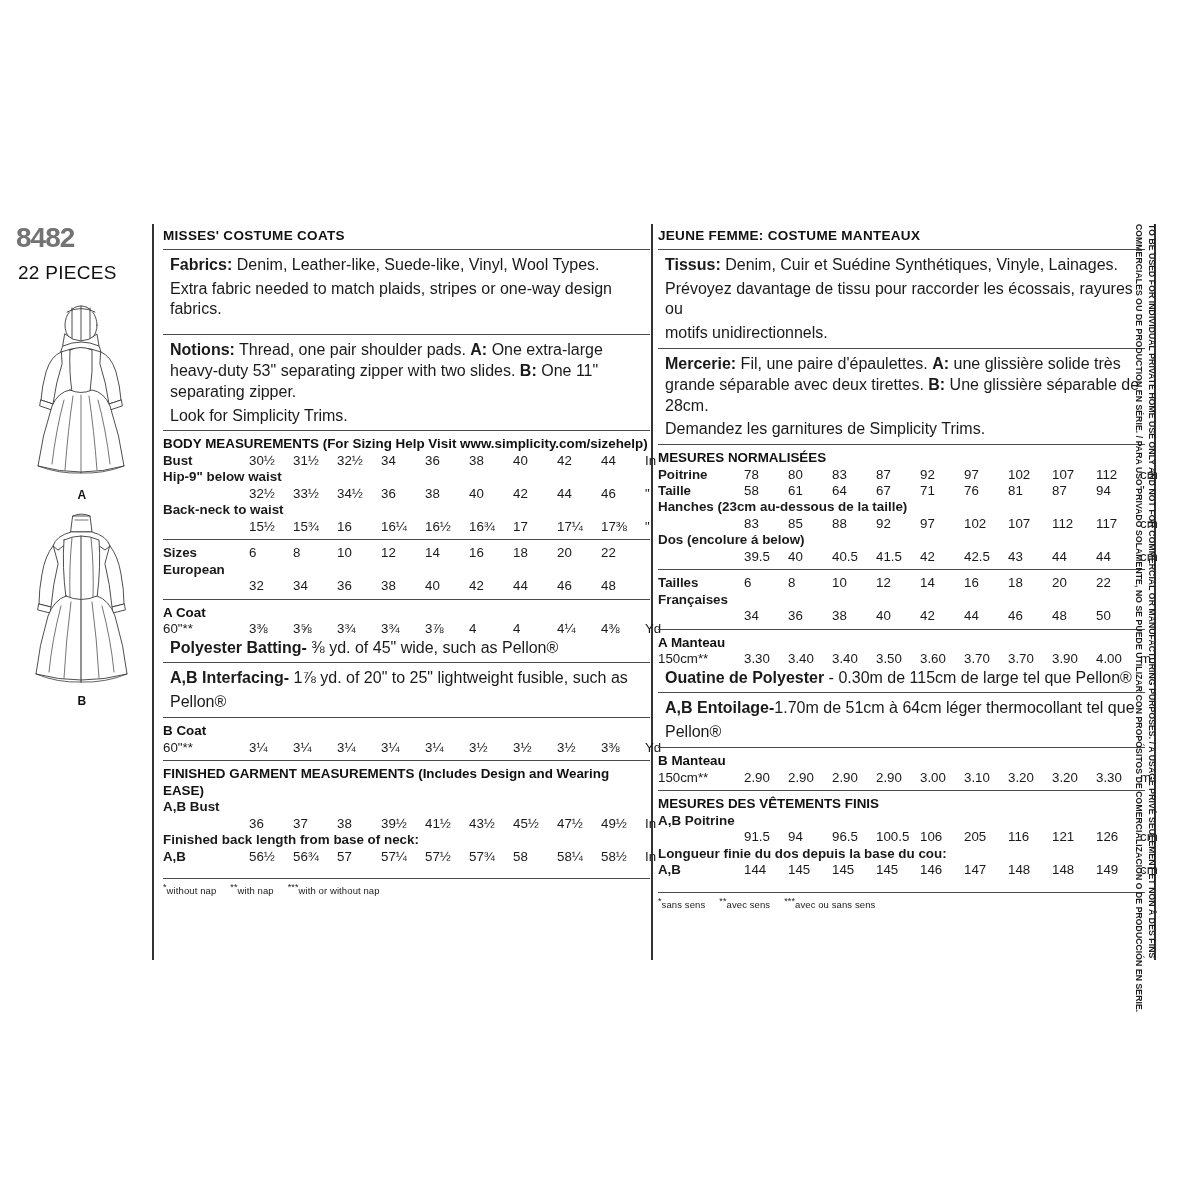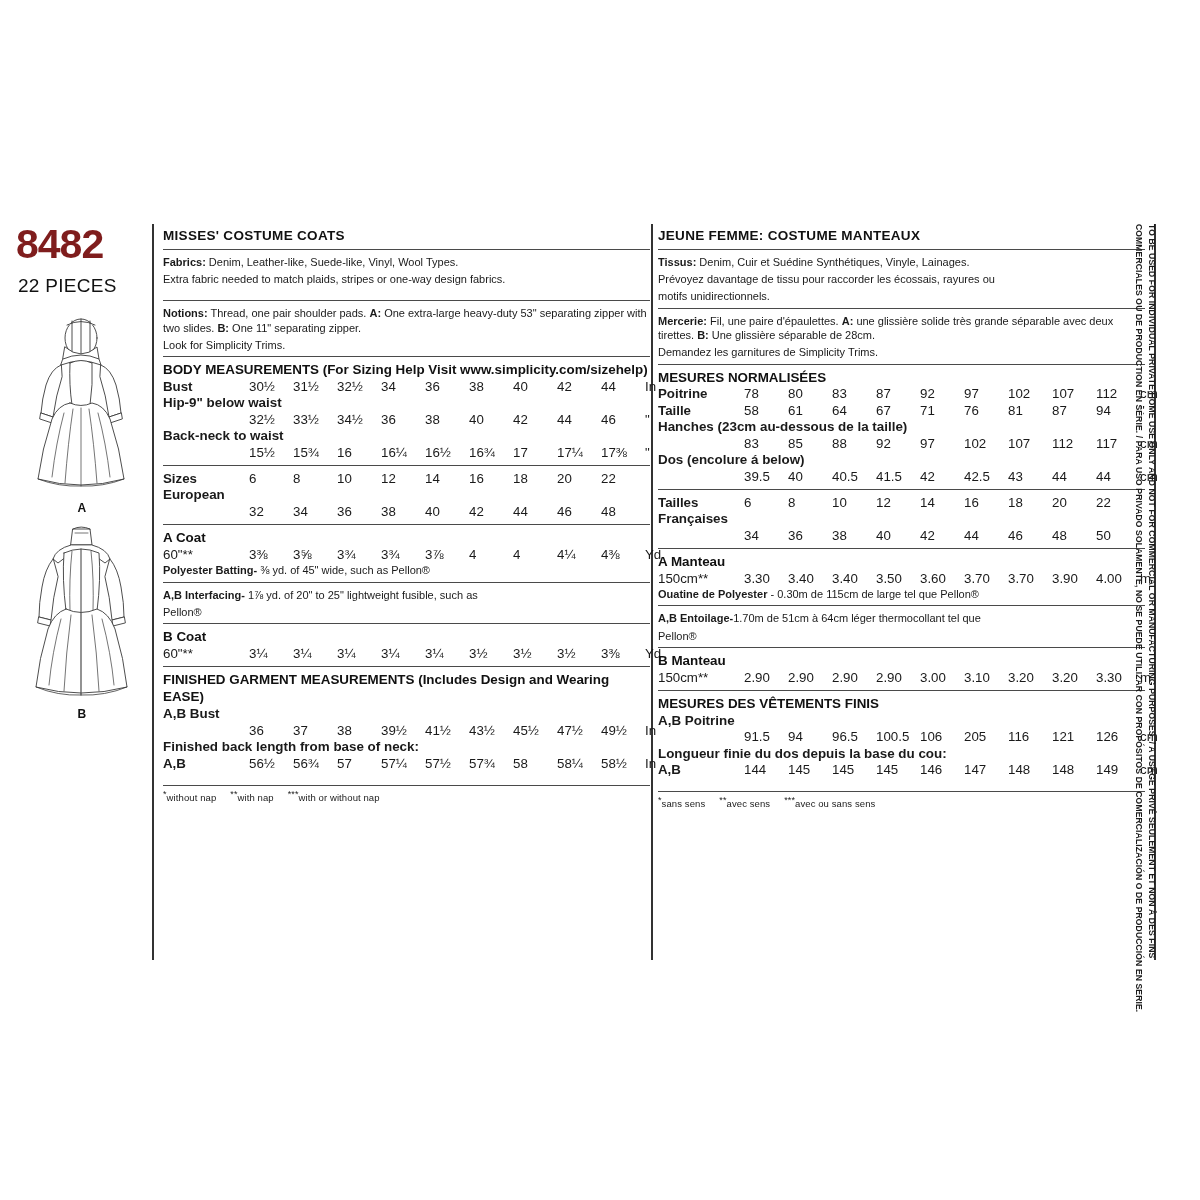--- a/index.html
+++ b/index.html
@@ -25,25 +25,25 @@
   }
 
   
   .left-col {
     position: absolute;
     left: 14px;
     top: 224px;
     width: 136px;
   }
   .pattern-number {
-    font-size: 41px;
+    font-size: 28px;
     font-weight: bold;
     letter-spacing: -1px;
     line-height: 1;
-    color: #7f1d1d;
+    color: #737373;
     text-align: left;
     margin: 0 0 10px 2px;
   }
   .piece-count {
     font-size: 19px;
     font-weight: normal;
     letter-spacing: 0.3px;
     color: #111;
     margin: 0 0 16px 4px;
   }
@@ -87,23 +87,23 @@
     margin: 0 0 4px 0;
     text-transform: none;
     color: #111;
   }
   .hr {
     border: 0;
     border-top: 1.6px solid #4a4a4a;
     margin: 4px 0 5px 0;
   }
   .para {
-    font-size: 11px;
+    font-size: 16px;
     line-height: 1.30;
-    margin: 0 0 3px 0;
+    margin: 0 0 3px 7px;
     color: #1a1a1a;
   }
   .para b { font-weight: bold; }
   .section-title {
     font-size: 13.4px;
     font-weight: bold;
     line-height: 1.25;
     margin: 0;
     color: #111;
   }

